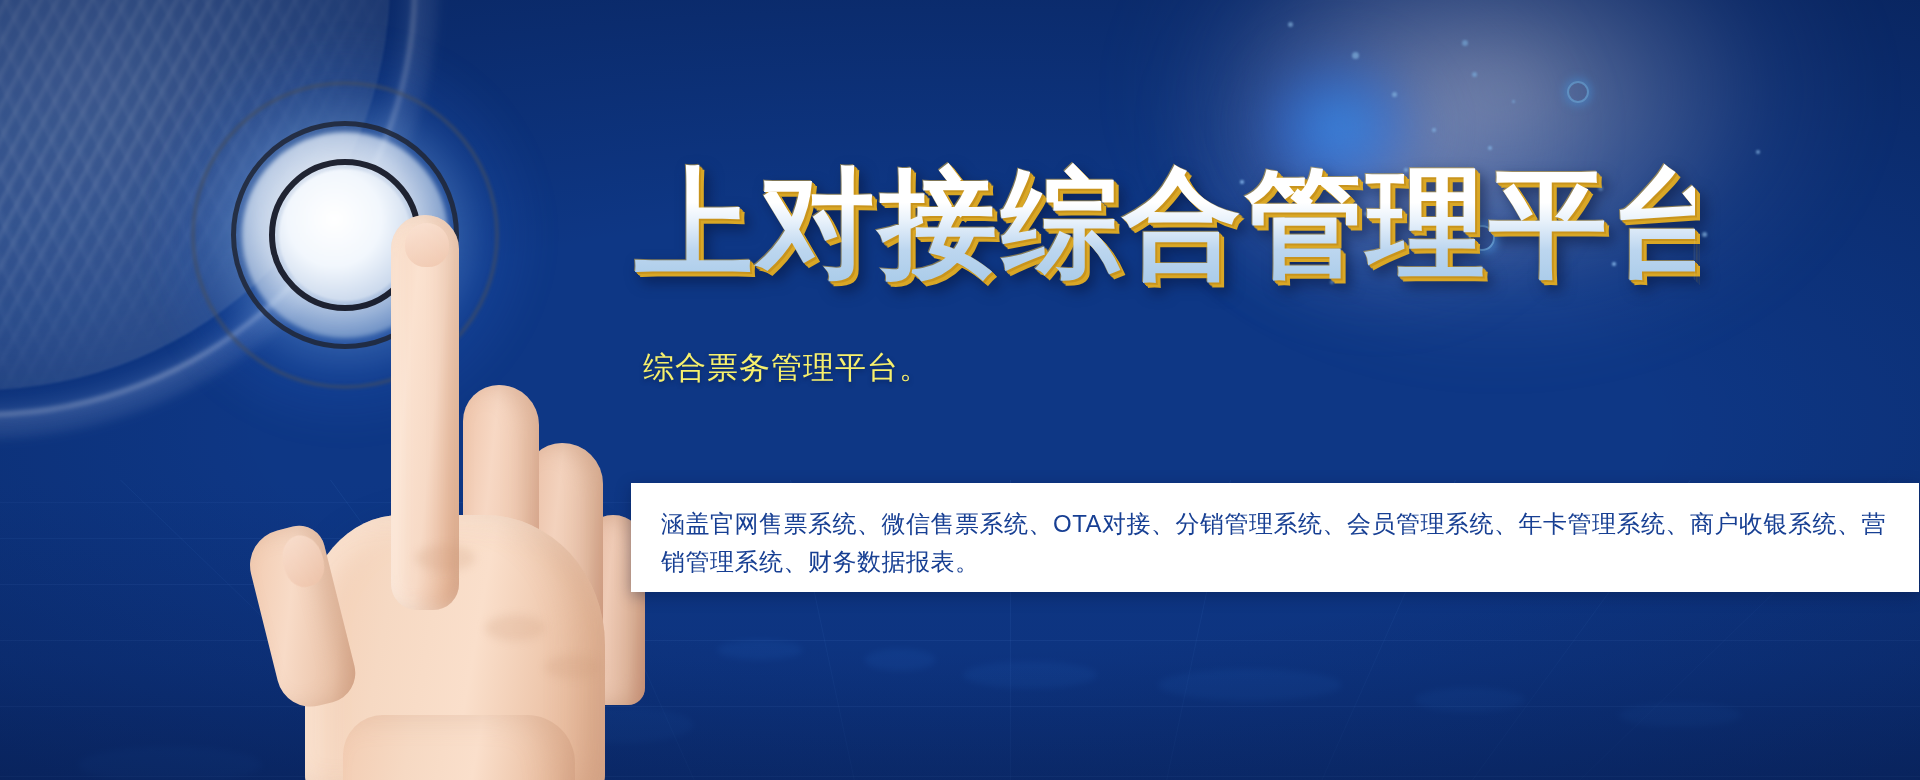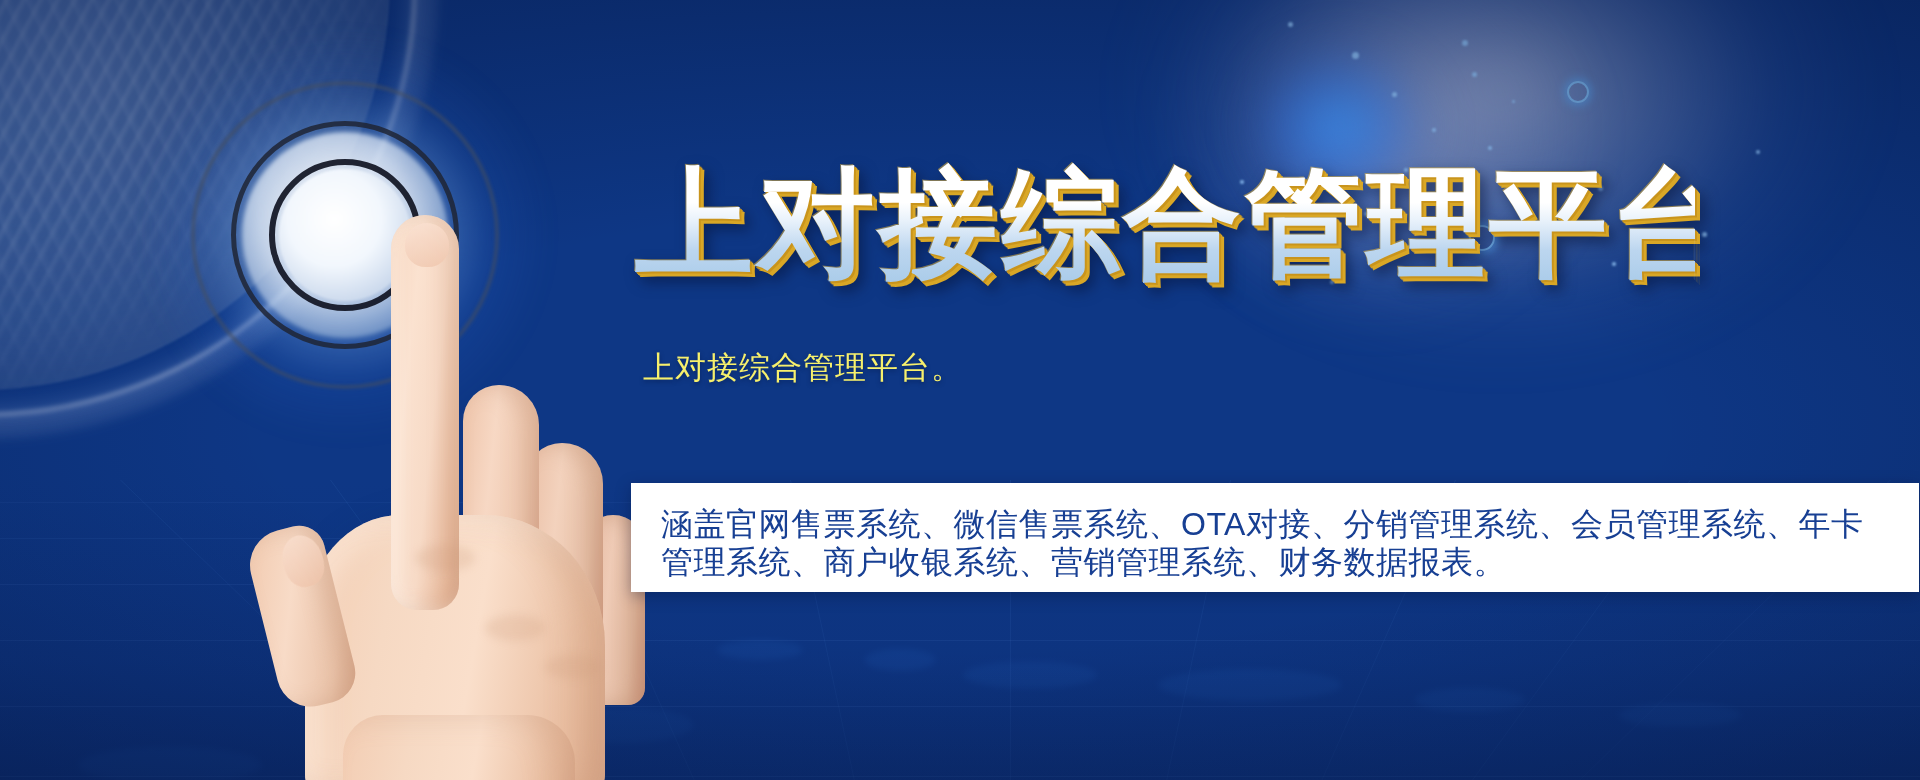--- a/index.html
+++ b/index.html
@@ -227,21 +227,21 @@
   }
 
   .whitebox{
     position:absolute;left:-4px;top:483px;width:1288px;height:109px;
     background:#ffffff;
     box-shadow:0 4px 14px rgba(4,18,55,.35);
   }
   .whitebox p{
     margin:0;padding:22px 30px 0 30px;
     font-family:"Liberation Sans","DejaVu Sans",sans-serif;
-    font-size:32px;line-height:38px;
+    font-size:24px;line-height:38px;
     color:#173f93;letter-spacing:.5px;
   }
 </style>
 </head>
 <body>
 
 <div id="stage">
 
   <div class="layer bg-base"></div>
 
@@ -328,21 +328,21 @@
     <div class="knuckle" style="left:170px;top:330px;width:60px;height:26px;"></div>
     <div class="knuckle" style="left:240px;top:400px;width:60px;height:26px;"></div>
     <div class="knuckle" style="left:300px;top:440px;width:56px;height:24px;"></div>
   </div>
 
   <div class="content">
 
     <div class="title">上对接综合管理平台</div>
 
     <div class="subtitle">
-      <div>上对接综合管理平台。</div>
+      <div>综合票务管理平台。</div>
     </div>
 
     <div class="whitebox">
       <p>涵盖官网售票系统、微信售票系统、OTA对接、分销管理系统、会员管理系统、年卡管理系统、商户收银系统、营销管理系统、财务数据报表。</p>
     </div>
 
   </div>
 </div>
 
 </body></html>

